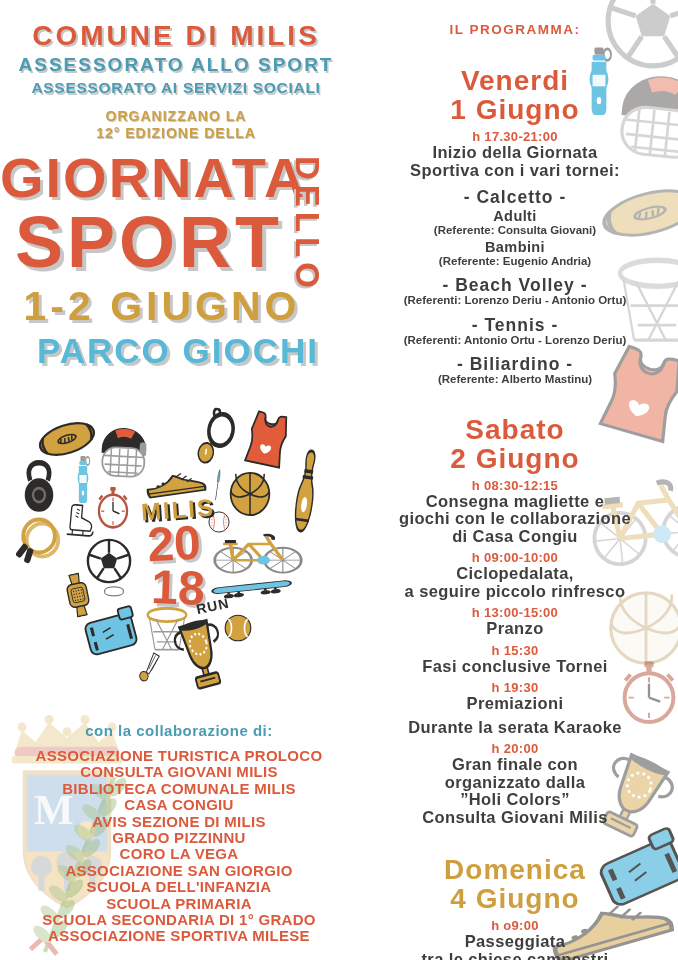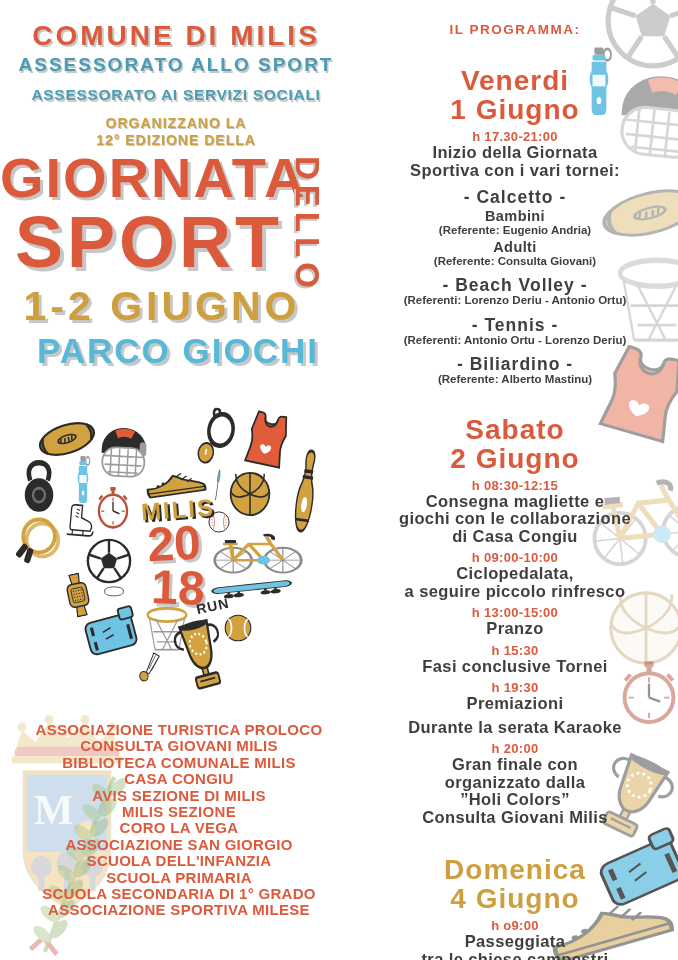--- a/index.html
+++ b/index.html
@@ -5,21 +5,21 @@
   html,body{margin:0;padding:0;background:#ffffff;}
   body{font-family:"Liberation Sans",sans-serif;font-weight:bold;}
   .poster{position:relative;width:678px;height:960px;overflow:hidden;background:#ffffff;}
 
   .abs-icon{position:absolute;z-index:1;}
   .abs-icon svg{display:block;width:100%;height:100%;}
 
   
   .masthead{position:absolute;top:20px;left:0;width:352px;text-align:center;z-index:2;}
   .m-comune{font-size:28px;color:var(--red);letter-spacing:3px;text-shadow:2px 2px 0 var(--shadow-grey);margin-bottom:2px;}
-  .m-teal1{font-size:19px;color:var(--teal);letter-spacing:2px;text-shadow:1.5px 1.5px 0 var(--shadow-grey);margin-bottom:10px;}
+  .m-teal1{font-size:19px;color:var(--teal);letter-spacing:2px;text-shadow:1.5px 1.5px 0 var(--shadow-grey);margin-bottom:3px;}
   .m-teal2{font-size:15.5px;color:var(--teal);letter-spacing:0.7px;text-shadow:1.5px 1.5px 0 var(--shadow-grey);margin-bottom:11px;}
   .m-gold{font-size:14px;color:var(--gold);letter-spacing:1px;line-height:17px;text-shadow:1px 1px 0 var(--shadow-grey);}
 
   
   .title-block{position:absolute;top:152px;left:0;width:356px;z-index:2;}
   .t-giornata{width:302px;text-align:left;font-size:56px;line-height:52px;color:var(--red);letter-spacing:2px;text-shadow:3px 3px 0 var(--shadow-grey);}
   .t-sport{width:298px;text-align:center;font-size:72px;line-height:76px;color:var(--red);letter-spacing:4px;text-shadow:4px 4px 0 var(--shadow-grey);}
   .t-dello{position:absolute;left:288px;top:4px;height:196px;writing-mode:vertical-rl;font-size:33px;letter-spacing:5px;color:var(--red);text-shadow:2px 2px 0 var(--shadow-grey);}
   .t-date{width:324px;text-align:center;font-size:41px;line-height:48px;color:var(--gold);letter-spacing:4px;text-shadow:3px 3px 0 var(--shadow-grey);margin-top:2px;}
   .t-venue{width:356px;text-align:center;font-size:35px;line-height:42px;color:var(--light-blue);letter-spacing:2px;text-shadow:3px 3px 0 var(--shadow-grey);}
@@ -336,27 +336,28 @@
         <ellipse cx="35" cy="96" rx="4.5" ry="9" fill="#a6c487" transform="rotate(-52 35 96)"></ellipse>
         <ellipse cx="49" cy="92" rx="4.5" ry="9" fill="#95ba78" transform="rotate(44 49 92)"></ellipse>
         <ellipse cx="28" cy="112" rx="4.5" ry="9" fill="#a6c487" transform="rotate(-52 28 112)"></ellipse>
         <ellipse cx="42" cy="108" rx="4.5" ry="9" fill="#95ba78" transform="rotate(44 42 108)"></ellipse>
         <ellipse cx="22" cy="128" rx="4.5" ry="9" fill="#a6c487" transform="rotate(-52 22 128)"></ellipse>
         <ellipse cx="36" cy="124" rx="4.5" ry="9" fill="#95ba78" transform="rotate(44 36 124)"></ellipse>
       </svg>
   </div>
 
   <div class="collab">
+    <div class="collab-heading">con la collaborazione di:</div>
     <div id="collab-list">
         <div class="collab-item">ASSOCIAZIONE TURISTICA PROLOCO</div>
         <div class="collab-item">CONSULTA GIOVANI MILIS</div>
         <div class="collab-item">BIBLIOTECA COMUNALE MILIS</div>
         <div class="collab-item">CASA CONGIU</div>
         <div class="collab-item">AVIS SEZIONE DI MILIS</div>
-        <div class="collab-item">MILIS SEZIONE</div>
+        <div class="collab-item">GRADO PIZZINNU</div>
         <div class="collab-item">CORO LA VEGA</div>
         <div class="collab-item">ASSOCIAZIONE SAN GIORGIO</div>
         <div class="collab-item">SCUOLA DELL'INFANZIA</div>
         <div class="collab-item">SCUOLA PRIMARIA</div>
         <div class="collab-item">SCUOLA SECONDARIA DI 1° GRADO</div>
         <div class="collab-item">ASSOCIAZIONE SPORTIVA MILESE</div>
       </div>
   </div>
 
   <div class="program">
@@ -369,26 +370,26 @@
           </div>
           <div class="event">
             <div class="event-time">h 17.30-21:00</div>
             <div class="event-line">Inizio della Giornata</div>
             <div class="event-line">Sportiva con i vari tornei:</div>
           </div>
           <div class="event tourney">
             <div class="event-line">- Calcetto -</div>
           </div>
           <div class="event sub">
+            <div class="event-line">Adulti</div>
+            <div class="event-ref">(Referente: Consulta Giovani)</div>
+          </div>
+          <div class="event sub">
             <div class="event-line">Bambini</div>
             <div class="event-ref">(Referente: Eugenio Andria)</div>
-          </div>
-          <div class="event sub">
-            <div class="event-line">Adulti</div>
-            <div class="event-ref">(Referente: Consulta Giovani)</div>
           </div>
           <div class="event tourney">
             <div class="event-line">- Beach Volley -</div>
             <div class="event-ref">(Referenti: Lorenzo Deriu - Antonio Ortu)</div>
           </div>
           <div class="event tourney">
             <div class="event-line">- Tennis -</div>
             <div class="event-ref">(Referenti: Antonio Ortu - Lorenzo Deriu)</div>
           </div>
           <div class="event tourney">

